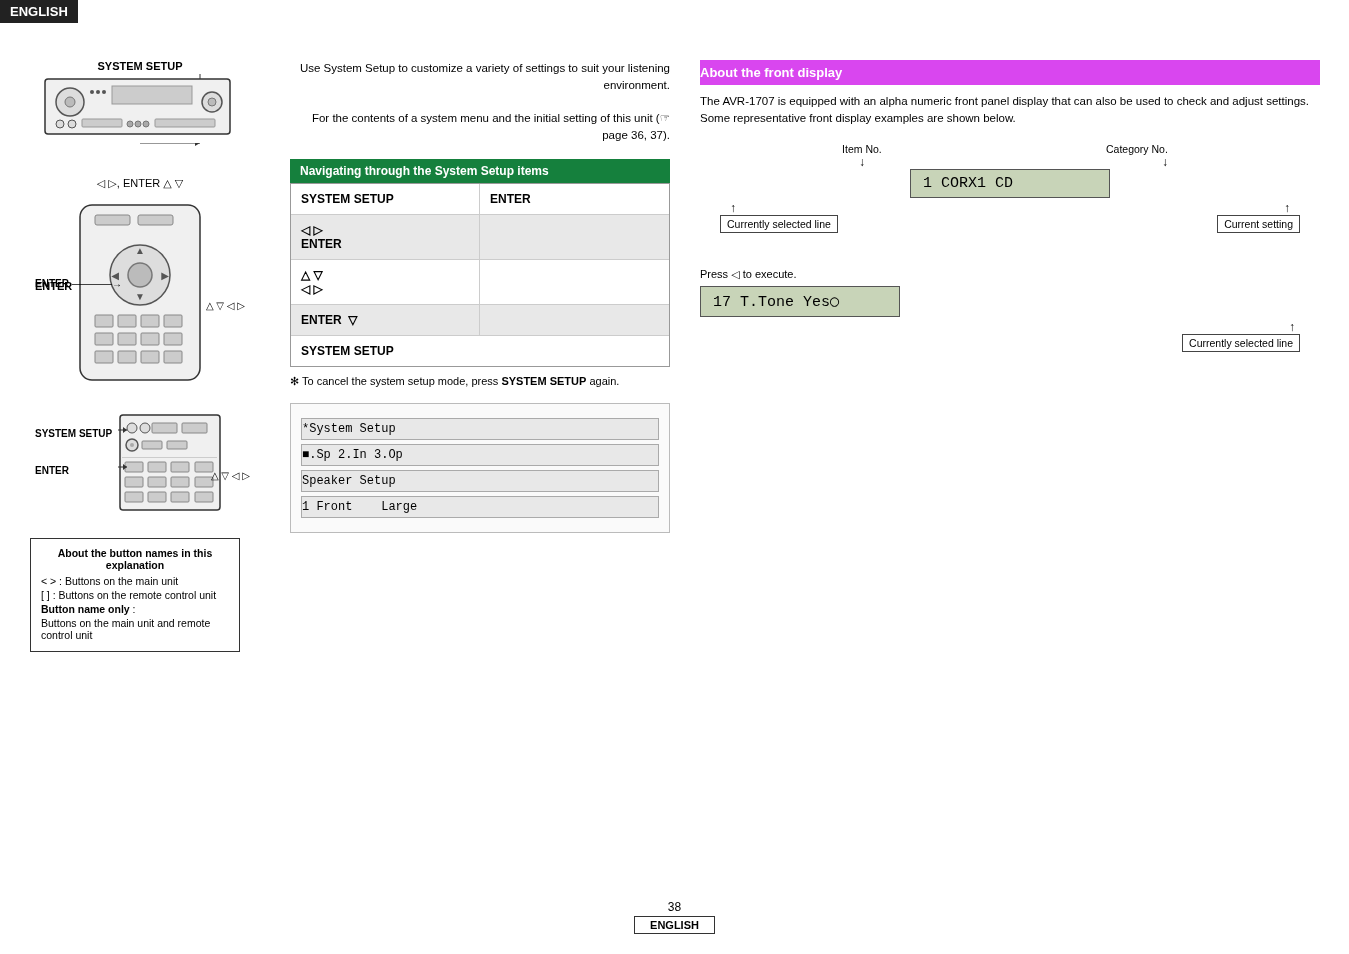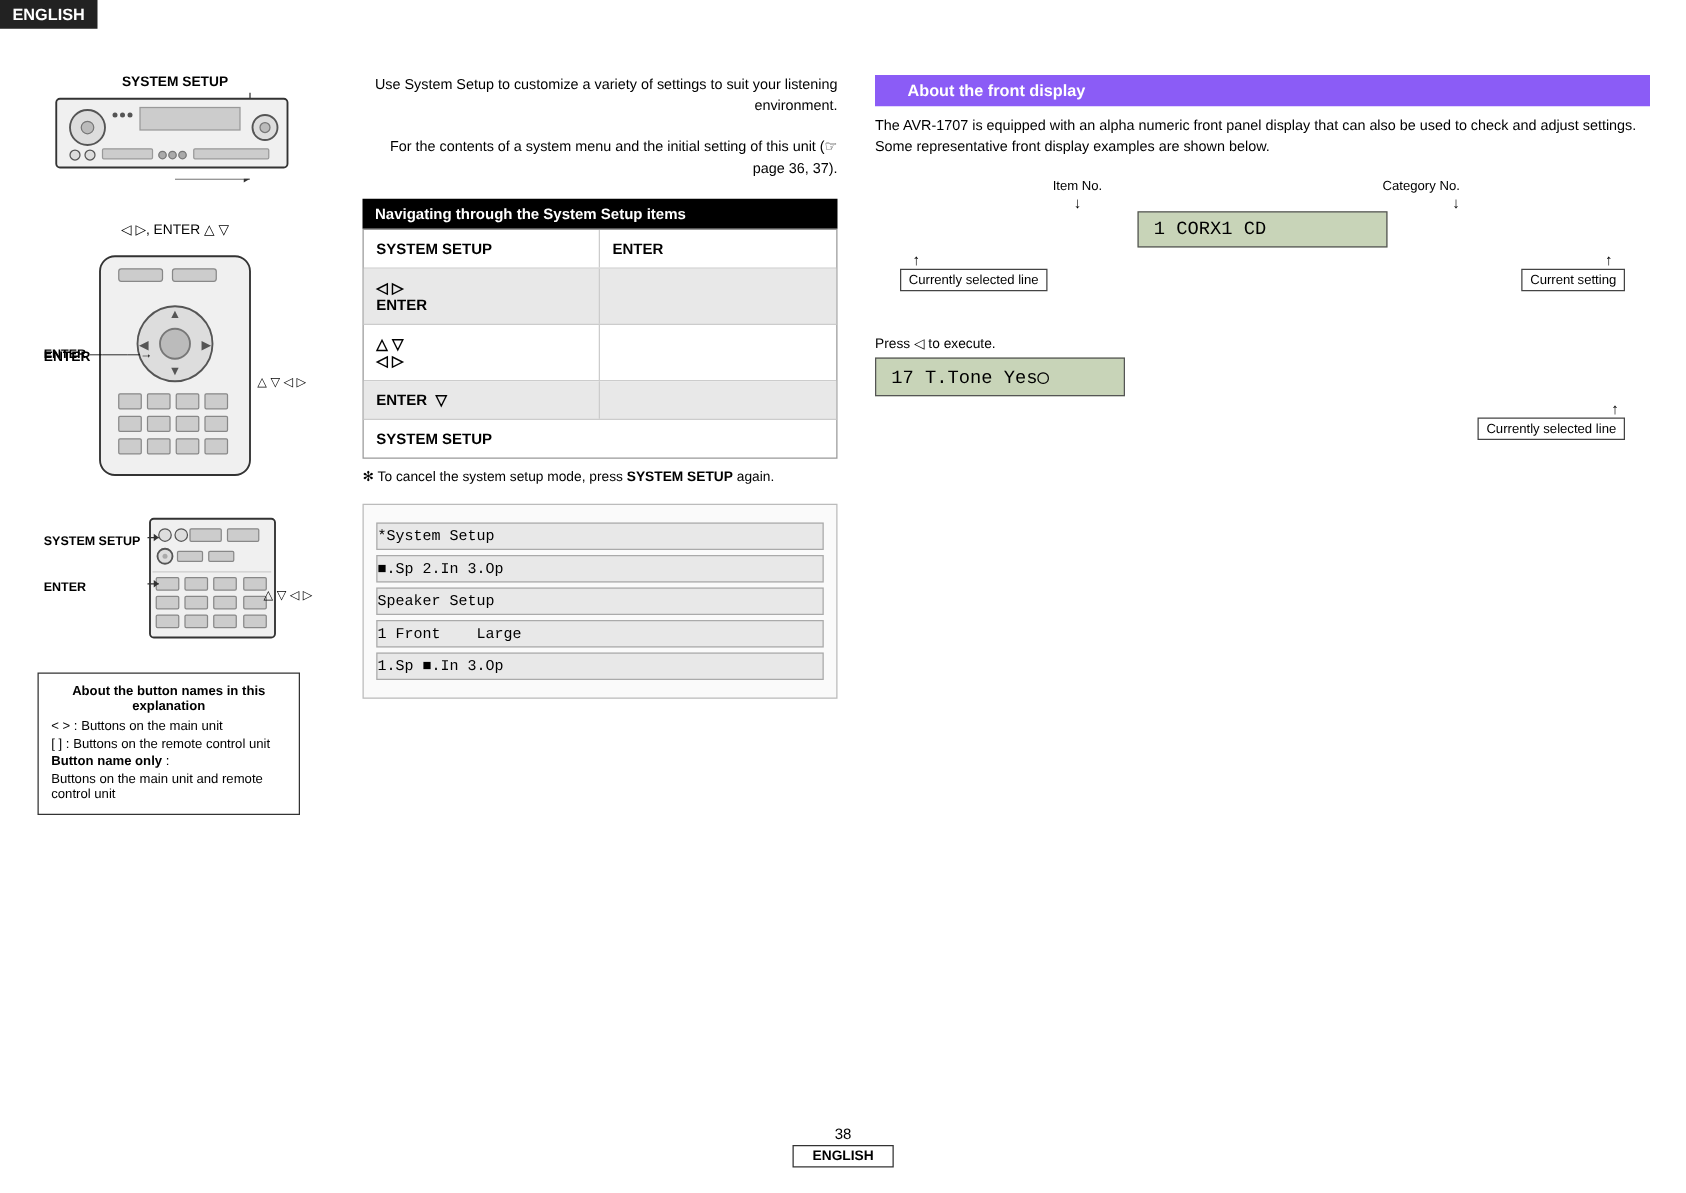--- a/index.html
+++ b/index.html
@@ -83,21 +83,21 @@
     }
     .intro-text {
       font-size: 11.5px;
       line-height: 1.5;
       margin-bottom: 15px;
       text-align: right;
     }
 
     
     .nav-table-title {
-      background: #000000;
+      background: #15803d;
       color: #fff;
       font-weight: bold;
       font-size: 12px;
       padding: 5px 10px;
     }
     .nav-table {
       border: 1px solid #999;
       width: 100%;
     }
     .nav-row {
@@ -147,25 +147,25 @@
     
     .right-col {
       position: absolute;
       left: 700px;
       top: 60px;
       width: 620px;
     }
 
     
     .front-display-title {
-      background: #8b5cf6;
+      background: #d946ef;
       color: #fff;
       font-weight: bold;
       font-size: 13px;
-      padding: 5px 26px;
+      padding: 5px 0;
       margin-bottom: 8px;
     }
     .front-display-text {
       font-size: 11.5px;
       line-height: 1.5;
       margin-bottom: 15px;
     }
     .example-disp {
       border: 1.5px solid #555;
       background: #c8d4b8;
@@ -394,21 +394,20 @@
 
   <div class="cancel-note">
     <span>✻ To cancel the system setup mode, press </span><strong>SYSTEM SETUP</strong><span> again.</span>
   </div>
 
   <div class="display-diagrams">
     <code class="disp-line">*System Setup</code>
     <code class="disp-line">■.Sp 2.In 3.Op</code>
     <code class="disp-line">Speaker Setup</code>
     <code class="disp-line">1 Front    Large</code>
-    <code class="disp-line">1.Sp ■.In 3.Op</code>
   </div>
 </div>
 
 <div class="right-col">
   <div class="front-display-title">About the front display</div>
   <div class="front-display-text">The AVR-1707 is equipped with an alpha numeric front panel display that can also be used to check and adjust settings. Some representative front display examples are shown below.</div>
 
   <div class="disp-full-wrap">
 
     <div style="display:flex; justify-content: space-around; margin-bottom:0; padding:0 40px 0 30px;">

